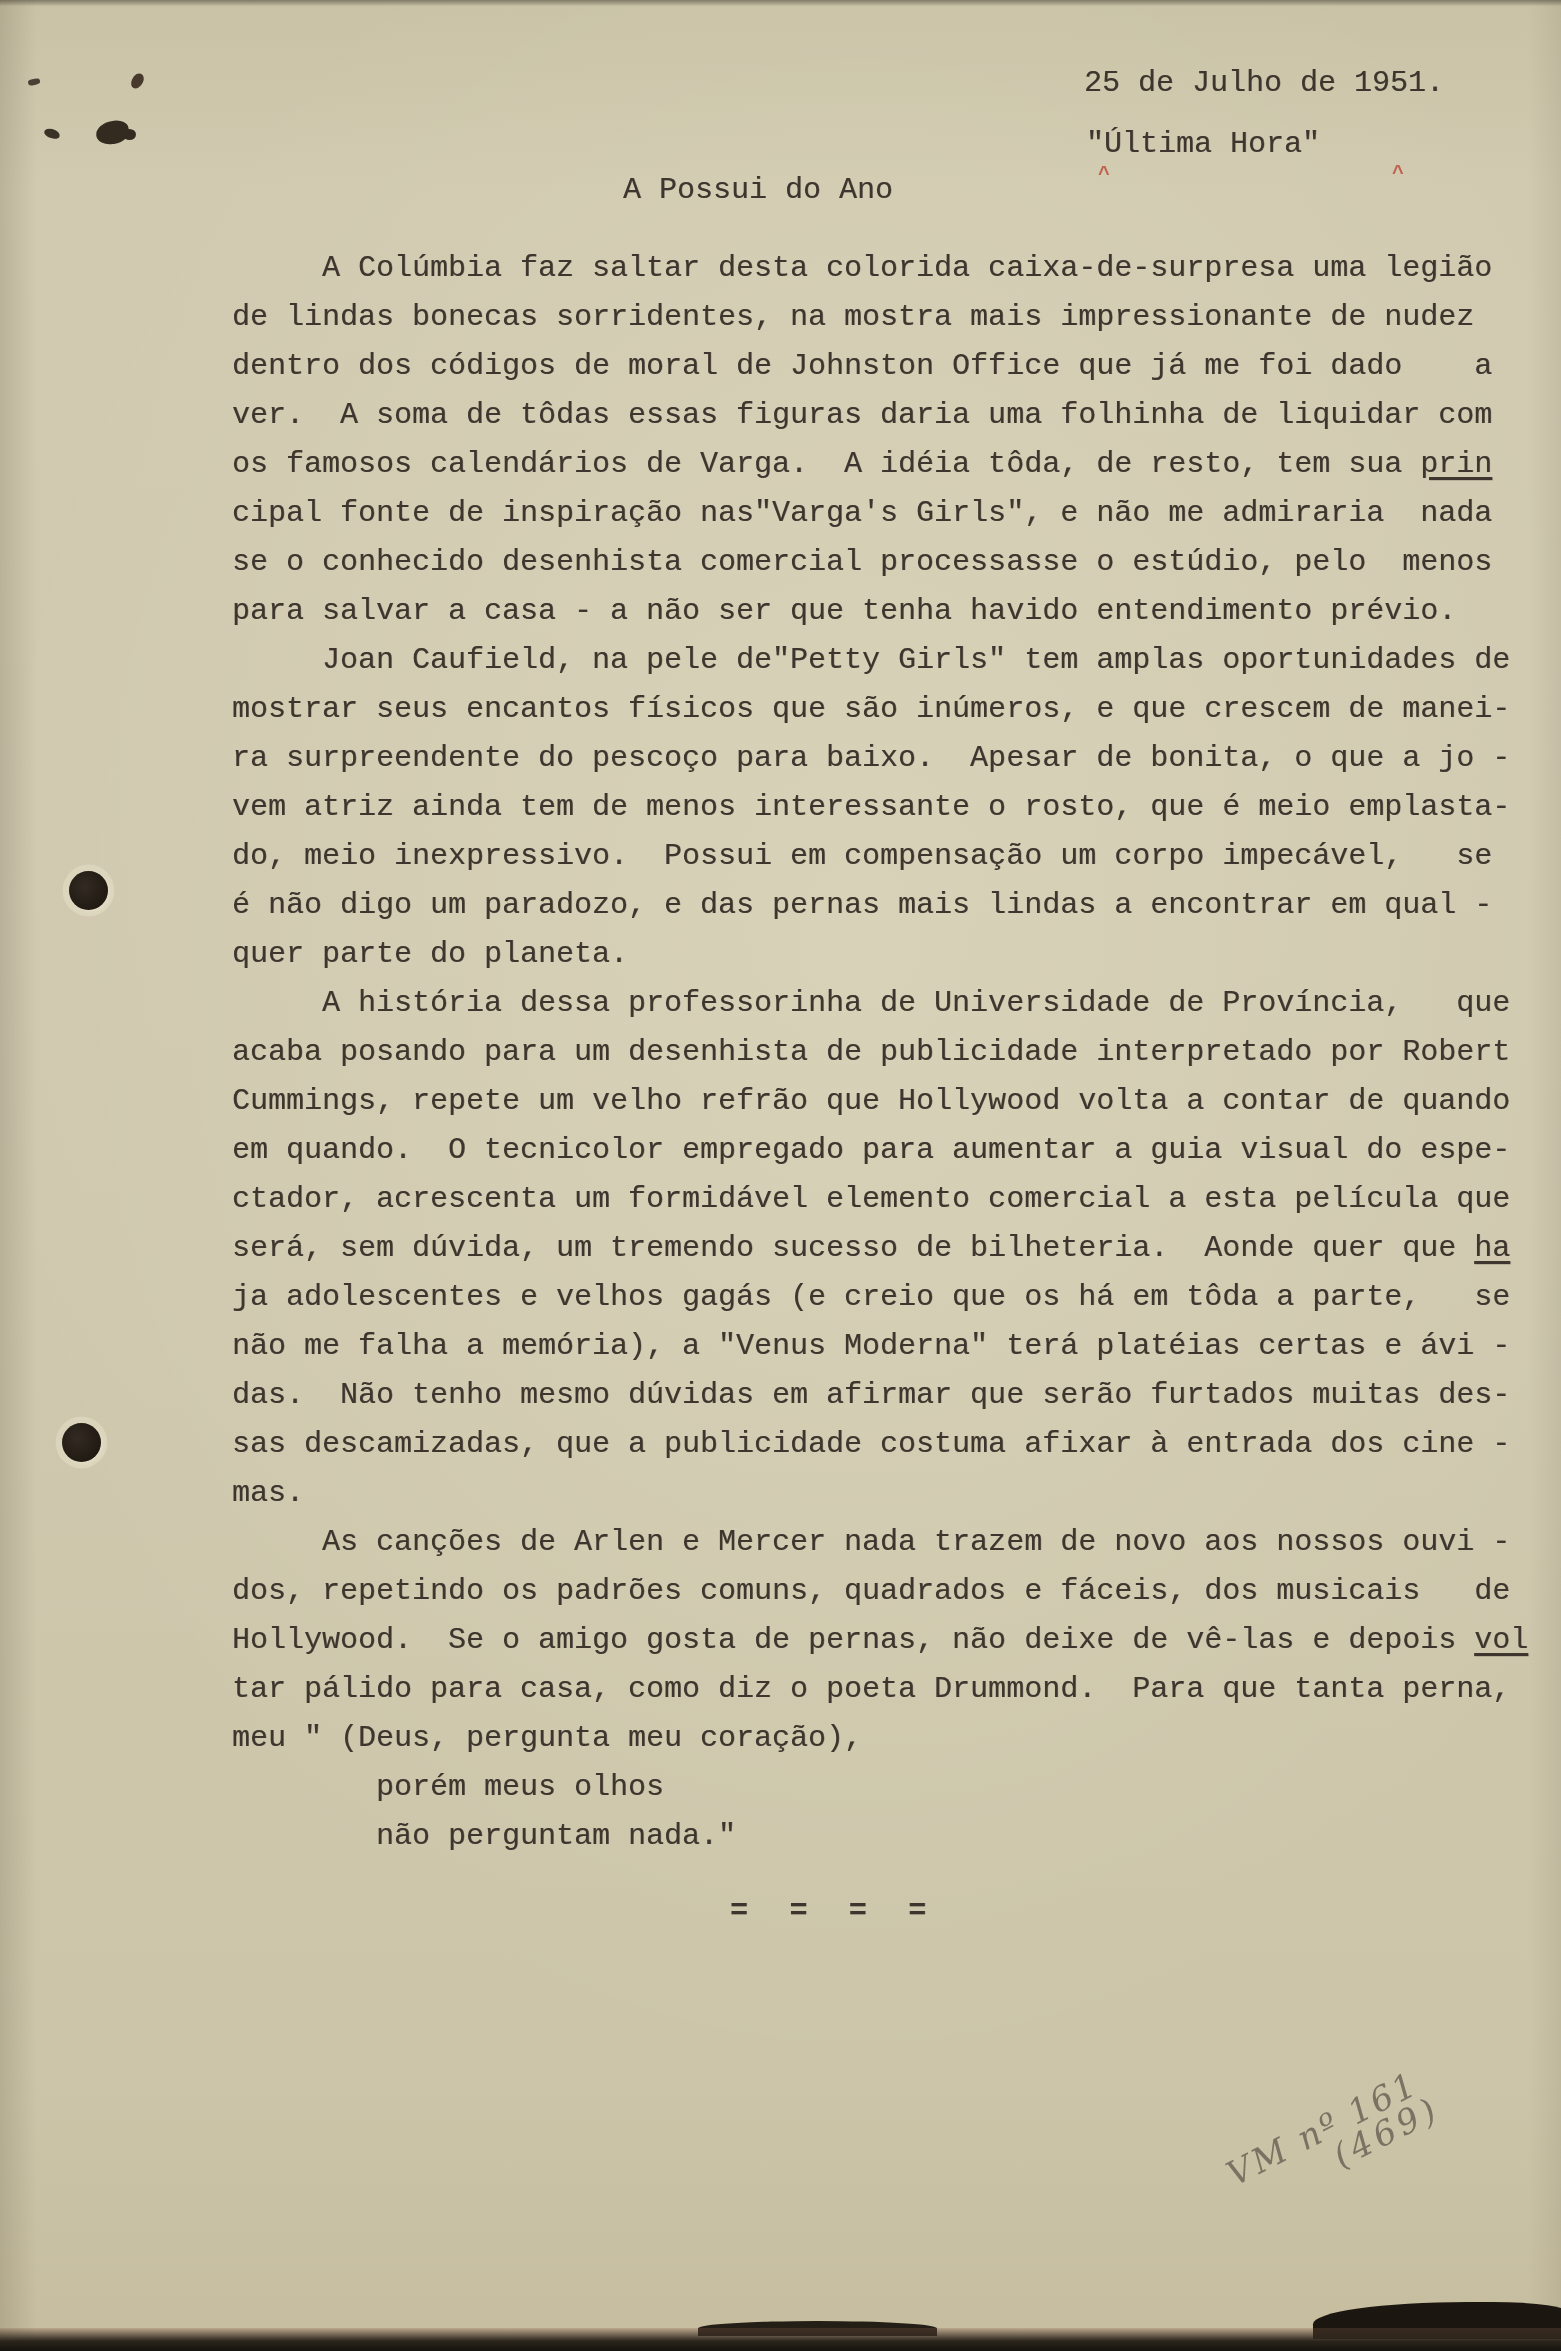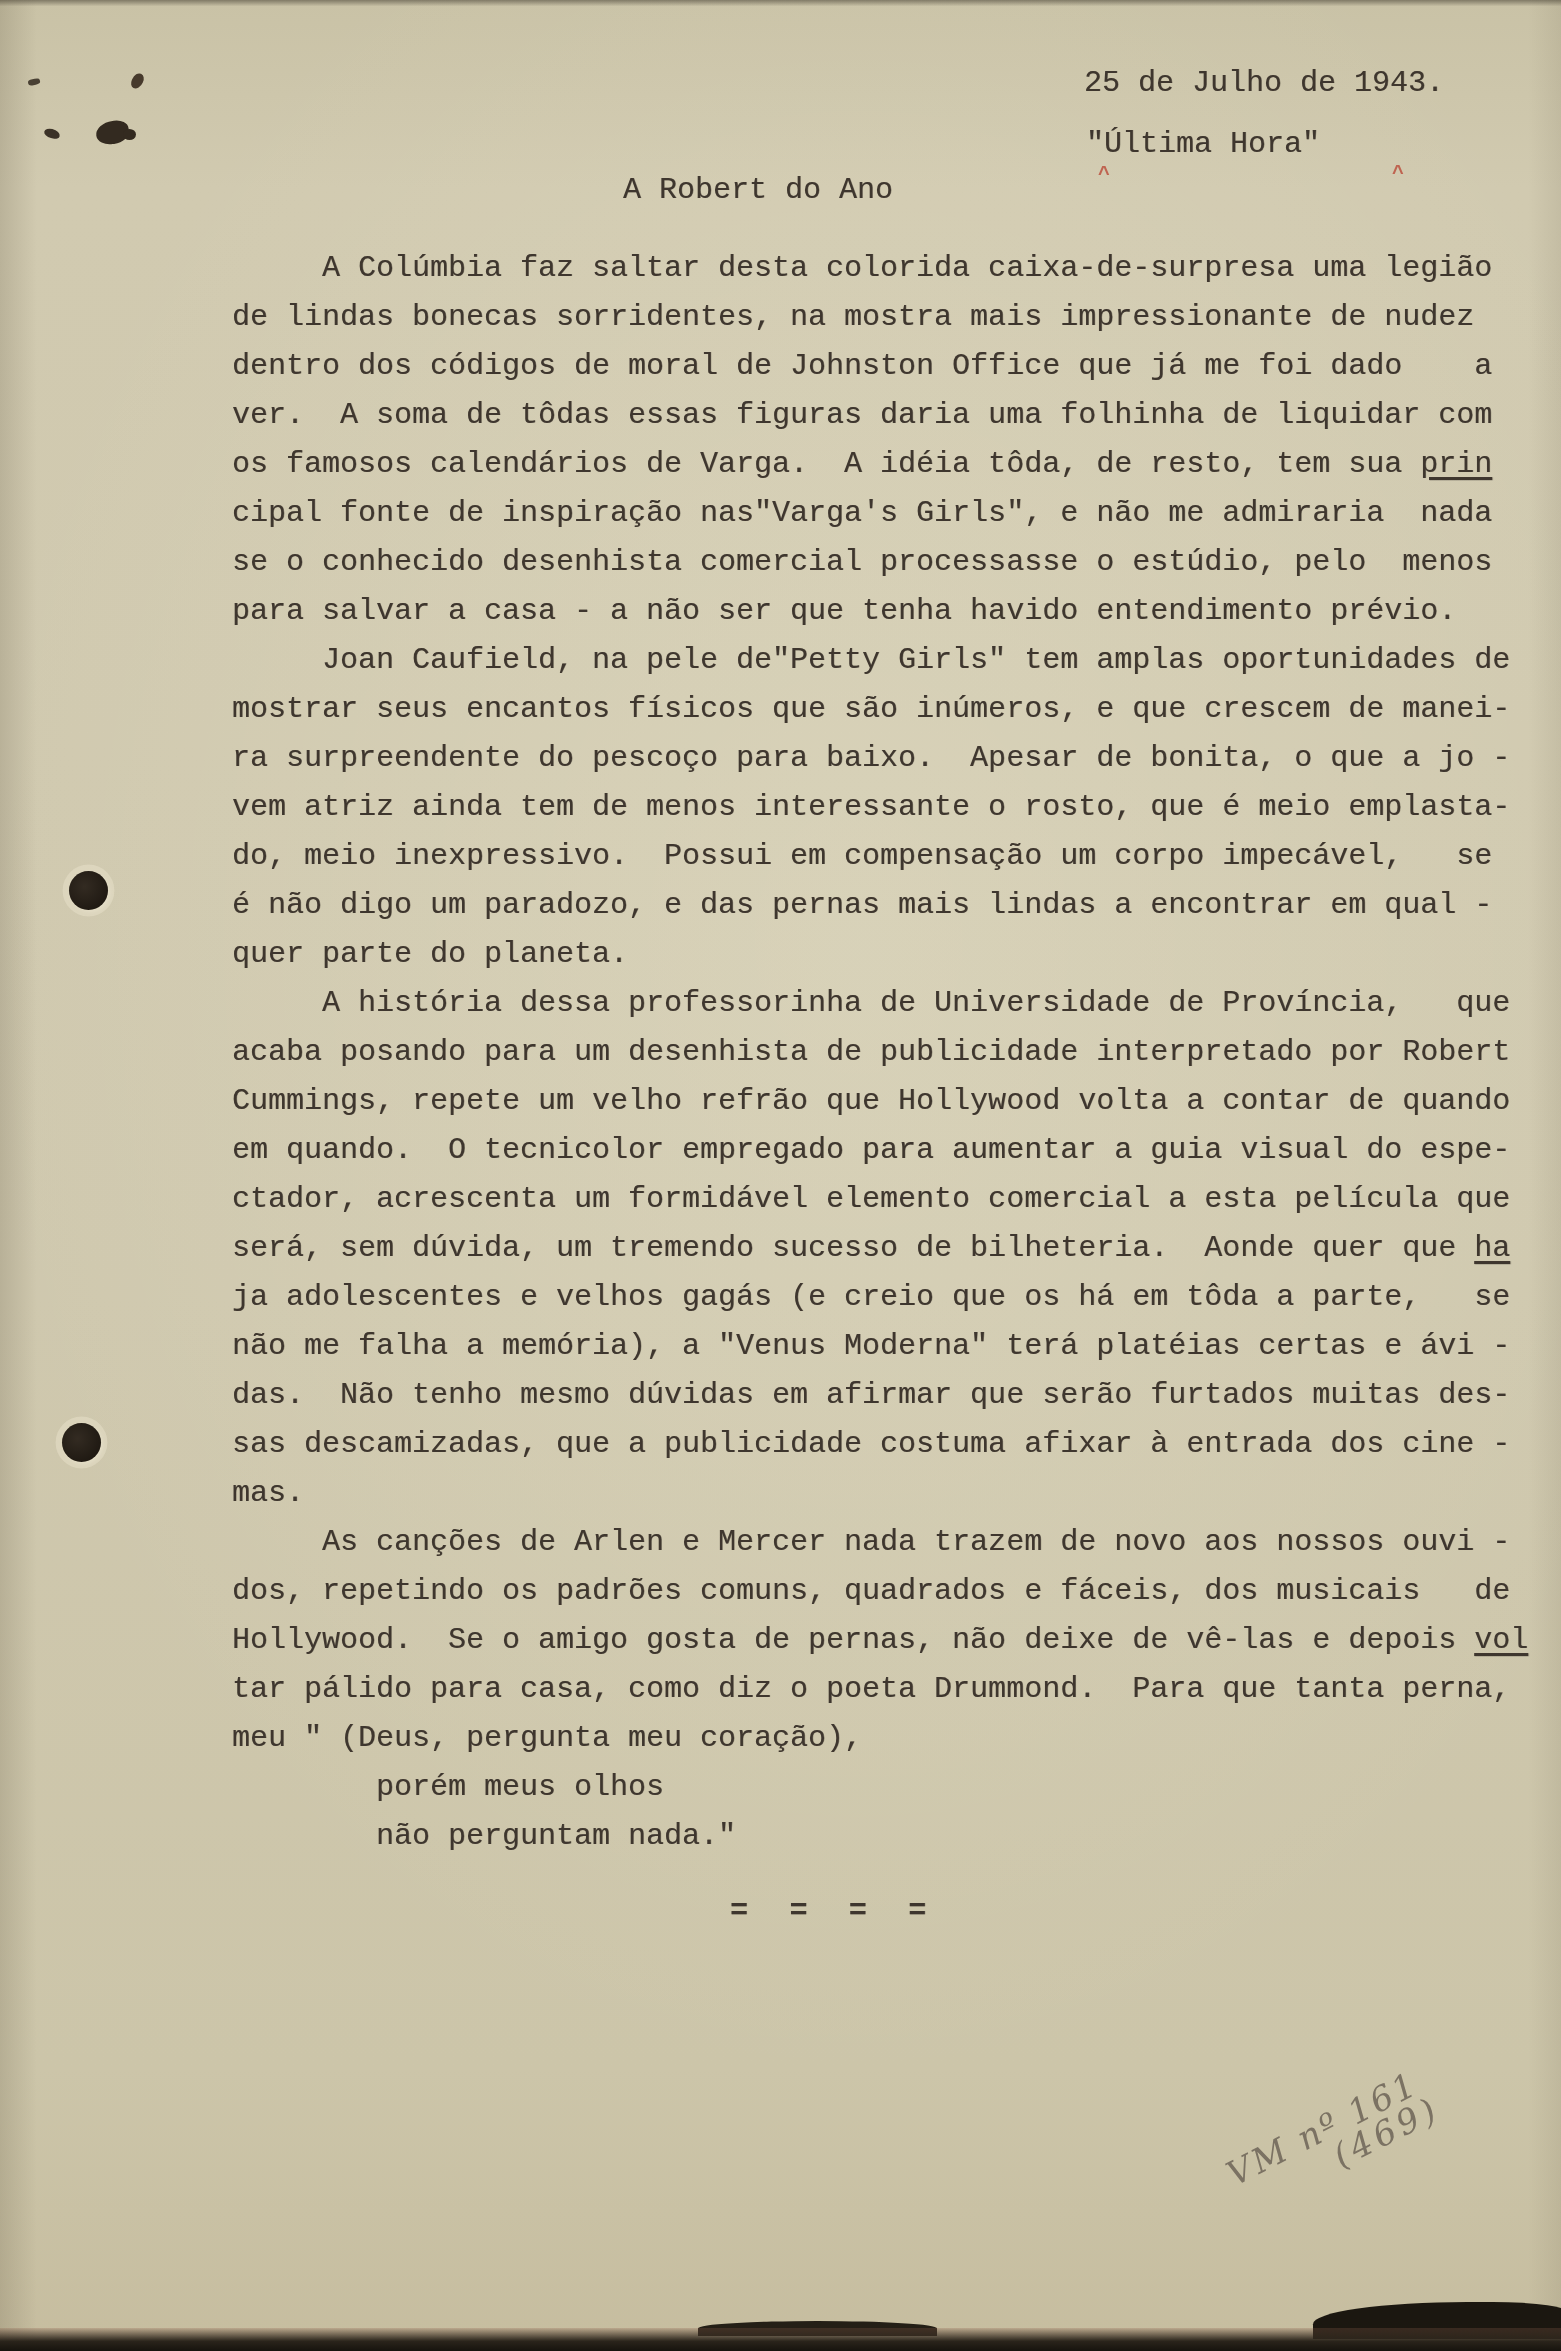--- a/index.html
+++ b/index.html
@@ -74,27 +74,27 @@
 <body>
 
 <div id="paper">
 
   <div id="blot-1"></div>
   <div id="blot-1b"></div>
   <div id="blot-2"></div>
   <div id="blot-3"></div>
   <div id="blot-4"></div>
 
-  <div id="doc-date" class="typed">25 de Julho de 1943.</div>
+  <div id="doc-date" class="typed">25 de Julho de 1951.</div>
   <div id="doc-publication" class="typed">"Última Hora"</div>
 
   <div class="red-mark" id="red-mark-1">^</div>
   <div class="red-mark" id="red-mark-2">^</div>
 
-  <div id="doc-title" class="typed">A Robert do Ano</div>
+  <div id="doc-title" class="typed">A Possui do Ano</div>
 
   <div id="body-lines" class="typed"><div class="line"><span>     A Colúmbia faz saltar desta colorida caixa-de-surpresa uma legião</span></div><div class="line"><span>de lindas bonecas sorridentes, na mostra mais impressionante de nudez</span></div><div class="line"><span>dentro dos códigos de moral de Johnston Office que já me foi dado    a</span></div><div class="line"><span>ver.  A soma de tôdas essas figuras daria uma folhinha de liquidar com</span></div><div class="line"><span>os famosos calendários de Varga.  A idéia tôda, de resto, tem sua </span><span class="u">prin</span></div><div class="line"><span>cipal fonte de inspiração nas"Varga's Girls", e não me admiraria  nada</span></div><div class="line"><span>se o conhecido desenhista comercial processasse o estúdio, pelo  menos</span></div><div class="line"><span>para salvar a casa - a não ser que tenha havido entendimento prévio.</span></div><div class="line"><span>     Joan Caufield, na pele de"Petty Girls" tem amplas oportunidades de</span></div><div class="line"><span>mostrar seus encantos físicos que são inúmeros, e que crescem de manei-</span></div><div class="line"><span>ra surpreendente do pescoço para baixo.  Apesar de bonita, o que a jo -</span></div><div class="line"><span>vem atriz ainda tem de menos interessante o rosto, que é meio emplasta-</span></div><div class="line"><span>do, meio inexpressivo.  Possui em compensação um corpo impecável,   se</span></div><div class="line"><span>é não digo um paradozo, e das pernas mais lindas a encontrar em qual -</span></div><div class="line"><span>quer parte do planeta.</span></div><div class="line"><span>     A história dessa professorinha de Universidade de Província,   que</span></div><div class="line"><span>acaba posando para um desenhista de publicidade interpretado por Robert</span></div><div class="line"><span>Cummings, repete um velho refrão que Hollywood volta a contar de quando</span></div><div class="line"><span>em quando.  O tecnicolor empregado para aumentar a guia visual do espe-</span></div><div class="line"><span>ctador, acrescenta um formidável elemento comercial a esta película que</span></div><div class="line"><span>será, sem dúvida, um tremendo sucesso de bilheteria.  Aonde quer que </span><span class="u">ha</span></div><div class="line"><span>ja adolescentes e velhos gagás (e creio que os há em tôda a parte,   se</span></div><div class="line"><span>não me falha a memória), a "Venus Moderna" terá platéias certas e ávi -</span></div><div class="line"><span>das.  Não tenho mesmo dúvidas em afirmar que serão furtados muitas des-</span></div><div class="line"><span>sas descamizadas, que a publicidade costuma afixar à entrada dos cine -</span></div><div class="line"><span>mas.</span></div><div class="line"><span>     As canções de Arlen e Mercer nada trazem de novo aos nossos ouvi -</span></div><div class="line"><span>dos, repetindo os padrões comuns, quadrados e fáceis, dos musicais   de</span></div><div class="line"><span>Hollywood.  Se o amigo gosta de pernas, não deixe de vê-las e depois </span><span class="u">vol</span></div><div class="line"><span>tar pálido para casa, como diz o poeta Drummond.  Para que tanta perna,</span></div><div class="line"><span>meu " (Deus, pergunta meu coração),</span></div><div class="line"><span>        porém meus olhos</span></div><div class="line"><span>        não perguntam nada."</span></div></div>
 
   <div id="separator" class="typed">=  =  =  =</div>
 
   <div id="punch-hole-1" class="punch-hole"></div>
   <div id="punch-hole-2" class="punch-hole"></div>
 
   <div id="handwritten-note">
     <div class="note-l1">VM nº 161</div>

